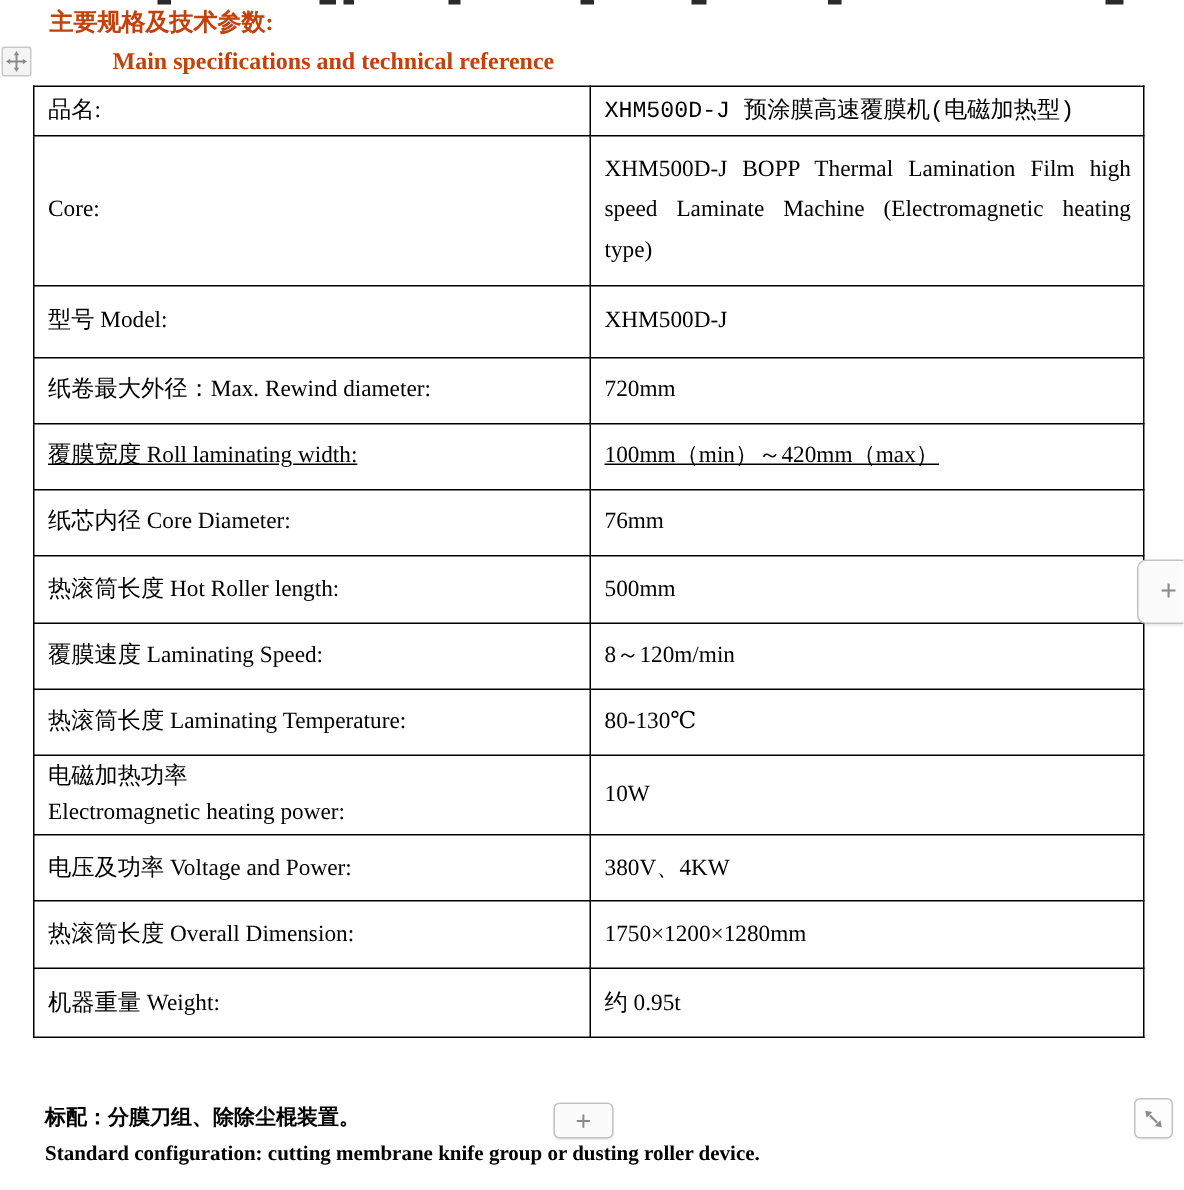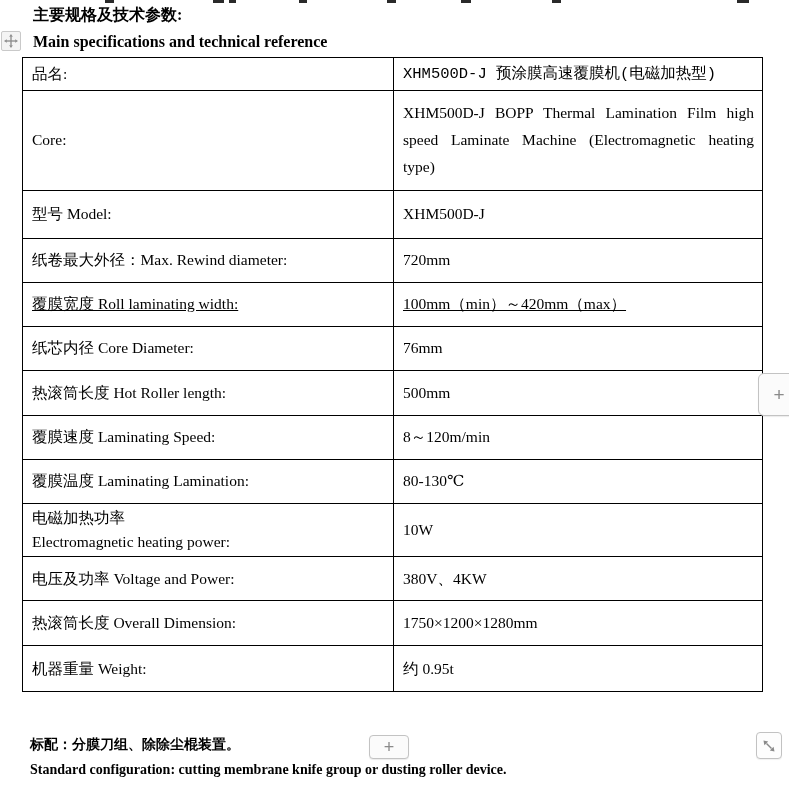--- a/index.html
+++ b/index.html
@@ -1,23 +1,23 @@
 <!DOCTYPE html>
 <html><head>
 <meta charset="utf-8">
 <style>
   html,body{margin:0;padding:0;}
   body{
     width:789px;height:793px;background:#ffffff;position:relative;overflow:hidden;
     font-family:"Liberation Serif","DejaVu Serif",serif;color:#000;
   }
   .crop-mark{position:absolute;top:0;height:3px;background:#2a2a2a;}
-  .heading{position:absolute;left:33px;font-weight:bold;font-size:16px;color:#000000;white-space:nowrap;}
+  .heading{position:absolute;left:33px;font-weight:bold;font-size:16px;color:#c2410c;white-space:nowrap;}
   #heading-zh{top:5px;}
-  #heading-en{top:33px;}
+  #heading-en{top:33px;margin-left:42px;}
   .move-handle{
     position:absolute;left:1px;top:31px;width:20px;height:20px;
     background:#f4f4f4;border:1px solid #c9c9c9;border-radius:2px;
     display:flex;align-items:center;justify-content:center;padding:0;cursor:move;
   }
   table.spec{
     position:absolute;left:22px;top:57px;width:740px;
     border-collapse:collapse;table-layout:fixed;
   }
   table.spec td{
@@ -108,21 +108,21 @@
       </tr>
       <tr style="height: 45px;">
         <td class="label-cell">热滚筒长度 Hot Roller length:</td>
         <td class="value-cell">500mm</td>
       </tr>
       <tr style="height: 44px;">
         <td class="label-cell">覆膜速度 Laminating Speed:</td>
         <td class="value-cell">8～120m/min</td>
       </tr>
       <tr style="height: 44px;">
-        <td class="label-cell">覆膜温度 Laminating Lamination:</td>
+        <td class="label-cell">热滚筒长度 Laminating Temperature:</td>
         <td class="value-cell">80-130℃</td>
       </tr>
       <tr style="height: 53px;">
         <td class="label-cell">电磁加热功率
 Electromagnetic heating power:</td>
         <td class="value-cell">10W</td>
       </tr>
       <tr style="height: 44px;">
         <td class="label-cell">电压及功率 Voltage and Power:</td>
         <td class="value-cell">380V、4KW</td>

